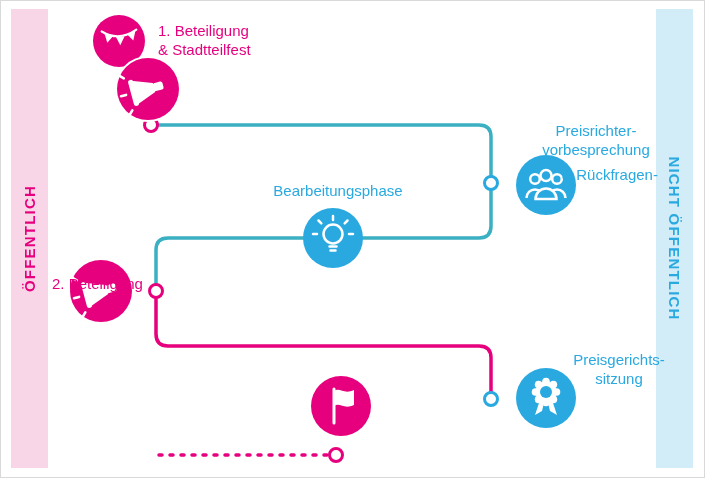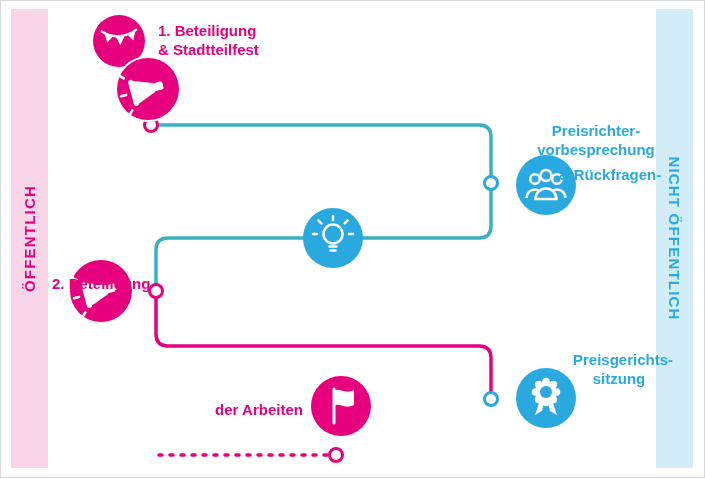--- a/index.html
+++ b/index.html
@@ -59,21 +59,21 @@
     justify-content:center;
   }
   .node.magenta{ background:var(--magenta); }
   .node.blue{ background:var(--blue); }
   .node svg{ width:100%; height:100%; display:block; }
   .ring{ box-shadow:0 0 0 2px #fff; }
   .fill-blue{ fill:var(--blue); }
 
   .label{
     position:absolute;
-    font-weight:700;
+    font-weight:400;
     font-size:15px;
     line-height:1.27;
   }
   .label .ln{ display:block; }
   .label.magenta{ color:var(--magenta); }
   .label.blue{ color:var(--blue); }
   .t-center{ text-align:center; }
   .gap{ margin-top:6px; }
   .shift{ padding-left:28px; }
 </style>
@@ -193,27 +193,29 @@
     <span class="ln">1. Beteiligung</span>
     <span class="ln">&amp; Stadtteilfest</span>
   </div>
 
   <div class="label blue t-center" style="left:520px; top:86px; width:150px;margin-top:34px;">
     <span class="ln">Preisrichter-</span>
     <span class="ln">vorbesprechung</span>
     <span class="ln gap shift">&amp; Rückfragen-</span>
   </div>
 
+  <div class="label blue t-center" style="left:262px; top:180px; width:150px;">
+    <span class="ln">Bearbeitungsphase</span>
+  </div>
 
   <div class="label magenta" style="left:51px; top:236px;margin-top:37px;">
     <span class="ln">2. Beteiligung</span>
   </div>
 
   <div class="label blue t-center" style="left:572px; top:349px; width:92px;">
     <span class="ln">Preisgerichts-</span>
     <span class="ln">sitzung</span>
   </div>
 
   <div class="label magenta t-center" style="left:208px; top:399px; width:100px;">
-    <span class="ln">der Arbeiten</span>
   </div>
 
 </div>
 
 </body></html>

